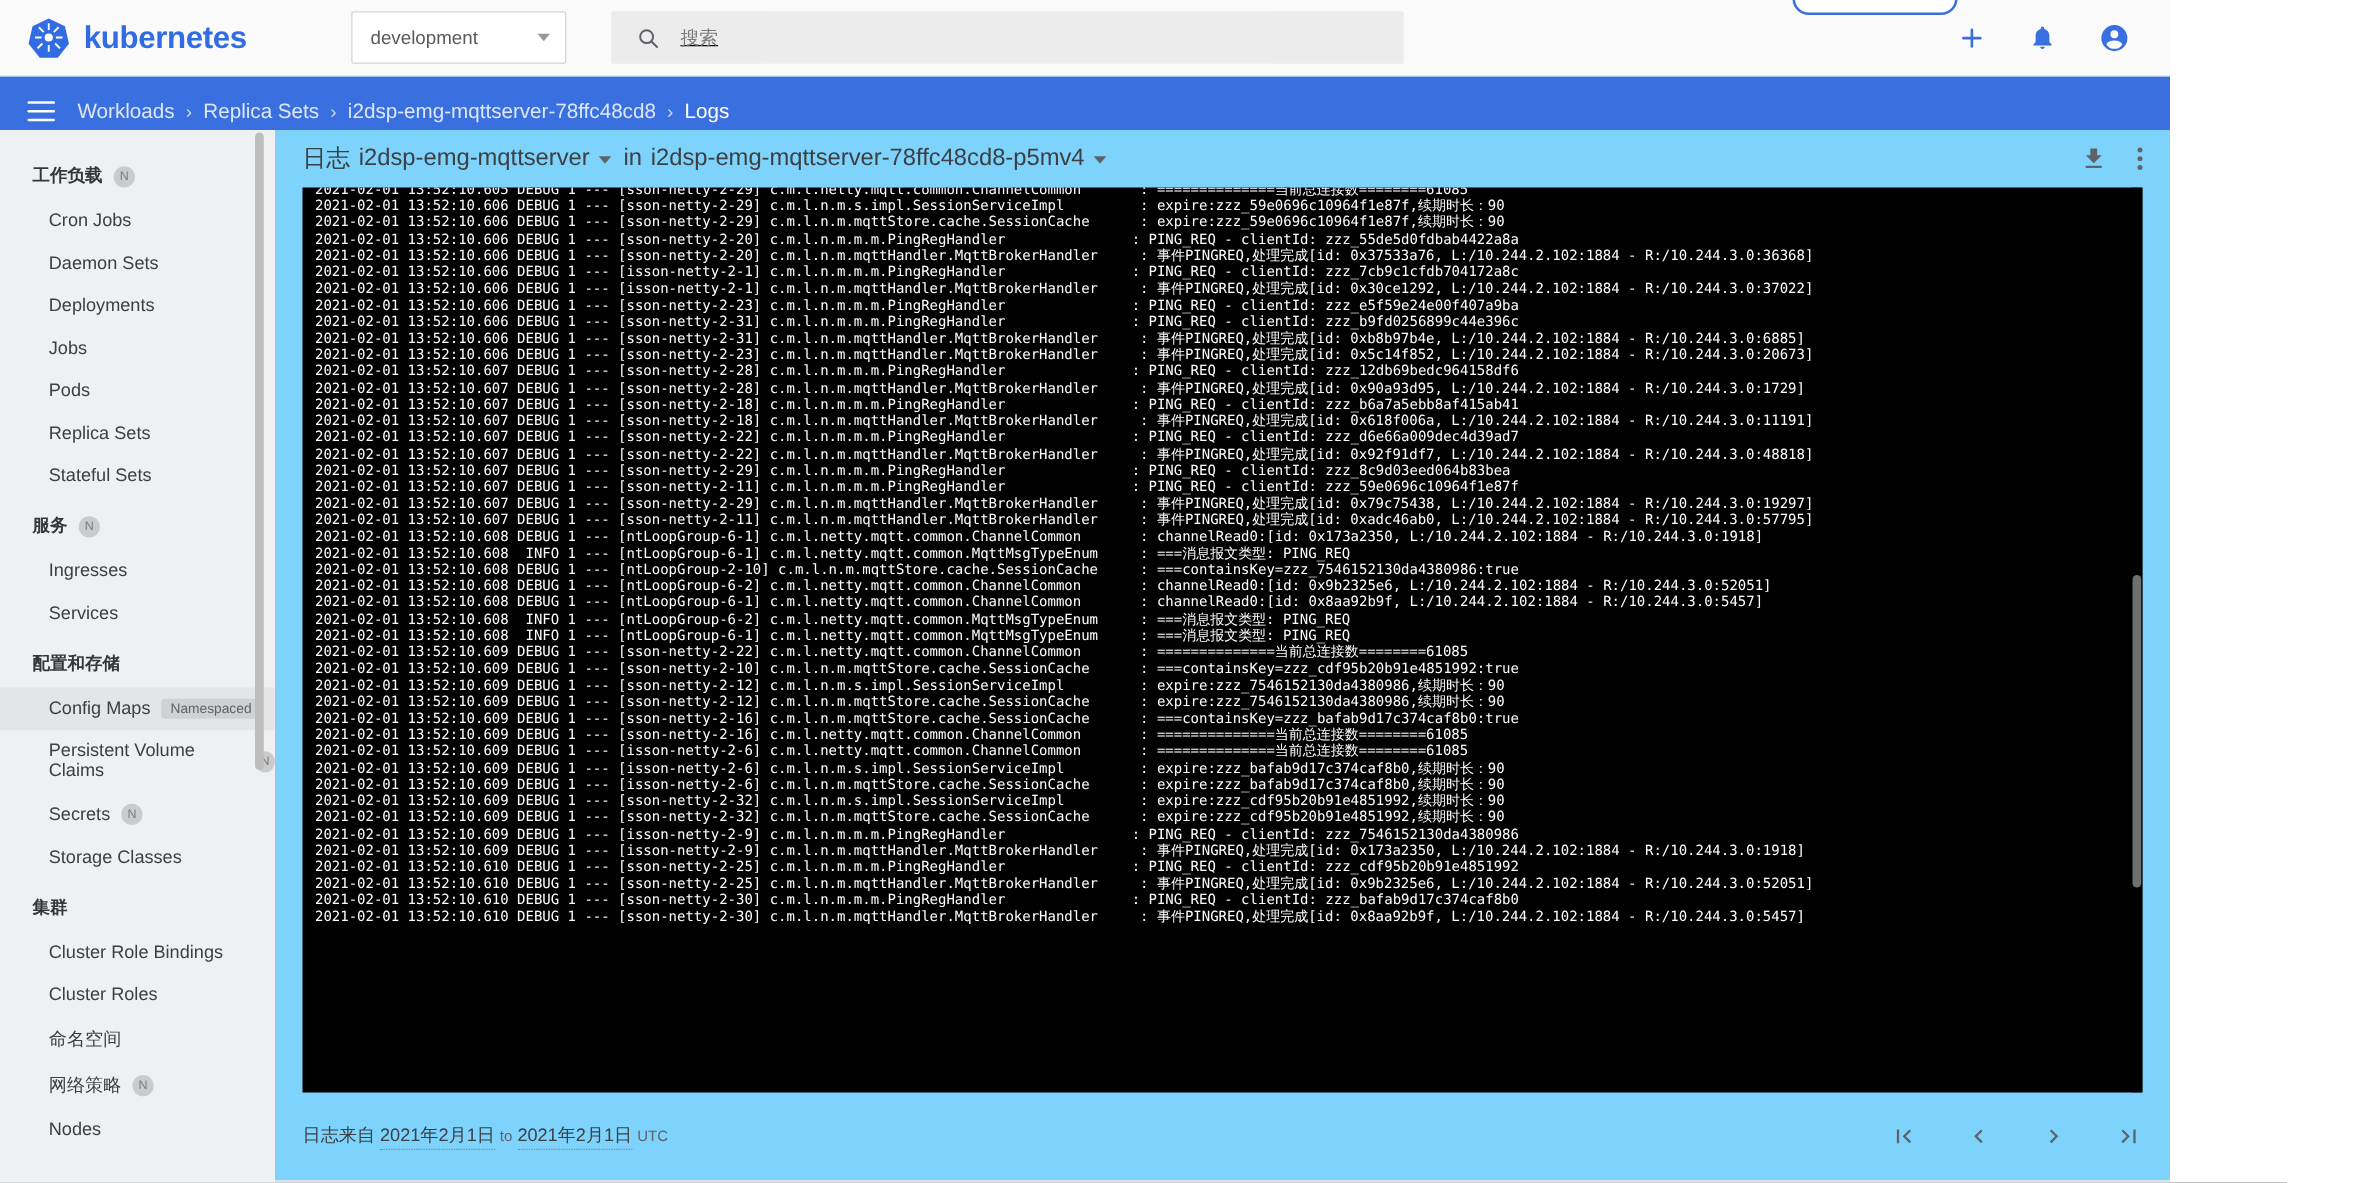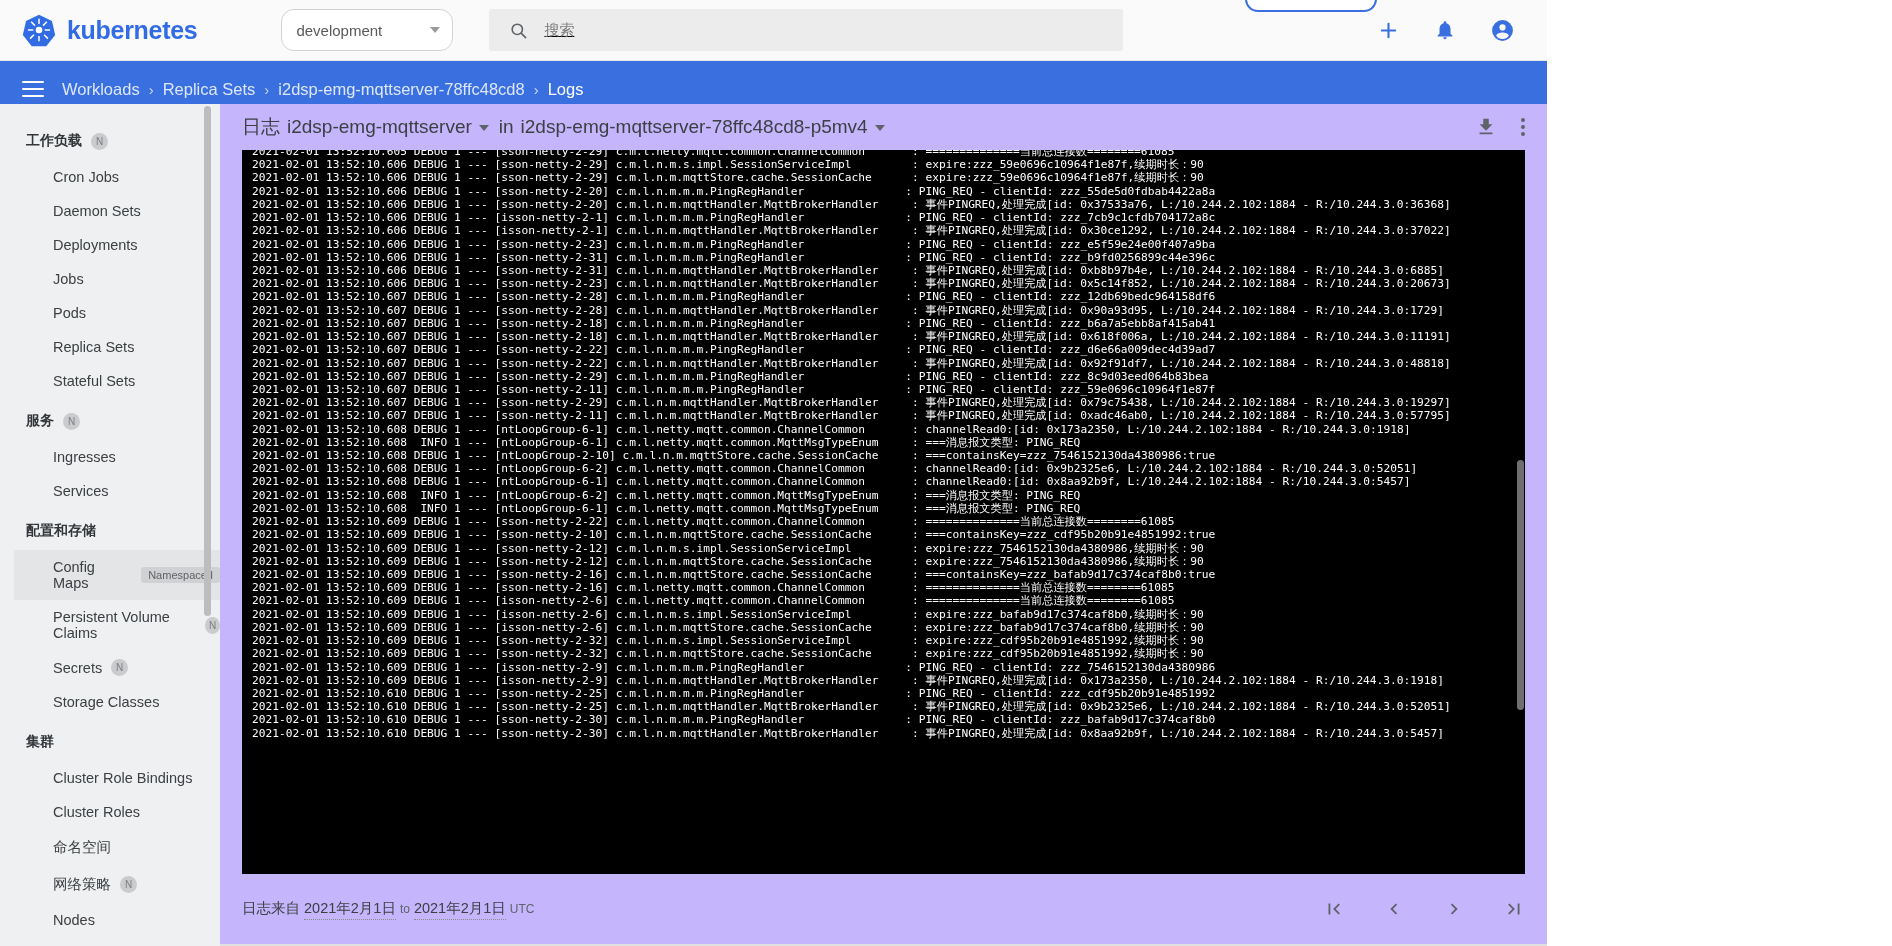--- a/index.html
+++ b/index.html
@@ -2,41 +2,41 @@
 <html><head>
 <meta charset="utf-8">
 <style>
   * { box-sizing: border-box; margin: 0; padding: 0; }
   html, body {
     width: 1892px; height: 946px;
     font-family: "Liberation Sans", sans-serif;
     background: #ffffff;
     overflow: hidden;
   }
-  .app { position: relative; width: 1547px; height: 946px; display: flex; flex-direction: column; }
+  .app { position: relative; width: 1736px; height: 946px; display: flex; flex-direction: column; }
 
   
   .topbar {
     height: 61px; min-height: 61px;
     background: #fafafa;
     border-bottom: 1px solid #e7e7e7;
     display: flex; align-items: center;
     padding: 0 18px 0 22px;
     position: relative;
   }
   .brand { display: flex; align-items: center; gap: 11px; }
   .k8s-logo { width: 34px; height: 34px; }
   .brand-text {
     font-size: 25px; font-weight: bold; color: #326ce5;
     letter-spacing: -0.3px; line-height: 1;
   }
   .ns-select {
     margin-left: 84px;
     width: 172px; height: 42px;
-    border: 1px solid #d4d4d4; border-radius: 13px;
+    border: 1px solid #d4d4d4; border-radius: 2px;
     background: #fff;
     display: flex; align-items: center; justify-content: space-between;
     padding: 0 12px 0 14px;
     font-size: 15px; color: #5a5a5a;
   }
   .caret-down {
     width: 0; height: 0;
     border-left: 5px solid transparent;
     border-right: 5px solid transparent;
     border-top: 6px solid #9a9a9a;
@@ -99,40 +99,39 @@
     width: 17px; height: 17px; border-radius: 50%;
     background: #c9cbcd; color: #7b7e81;
     font-size: 10px; font-weight: normal;
     display: flex; align-items: center; justify-content: center;
   }
   .nav-item {
     font-size: 14.5px; color: #3c4043;
     padding: 9px 0 9px 39px;
     display: flex; align-items: center; gap: 9px;
     cursor: pointer;
-    margin-left: 14px;
   }
   .nav-item.active { background: #e4e5e6; }
   .tip {
     background: #cfd1d3; color: #5f6368;
     font-size: 11px; border-radius: 3px;
     padding: 2px 7px;
   }
   .sidenav-scrollbar {
     position: absolute; top: 2px; left: 204px;
     width: 7px; height: 510px;
     background: #bdbdbd; border-radius: 4px;
   }
 
   
   .content { flex: 1; min-width: 0; display: flex; flex-direction: column; background: #fff; }
   .card {
     margin: 0 0 0 0;
     flex: 1; display: flex; flex-direction: column; min-height: 0;
-    background: #c4b5fd;
+    background: #7dd3fc;
   }
   .card-head {
     height: 46px; min-height: 46px;
     display: flex; align-items: center;
     padding: 0 22px 0 22px;
   }
   .card-title {
     font-size: 19px; color: #3c4043;
     display: flex; align-items: center; gap: 0px;
   }

